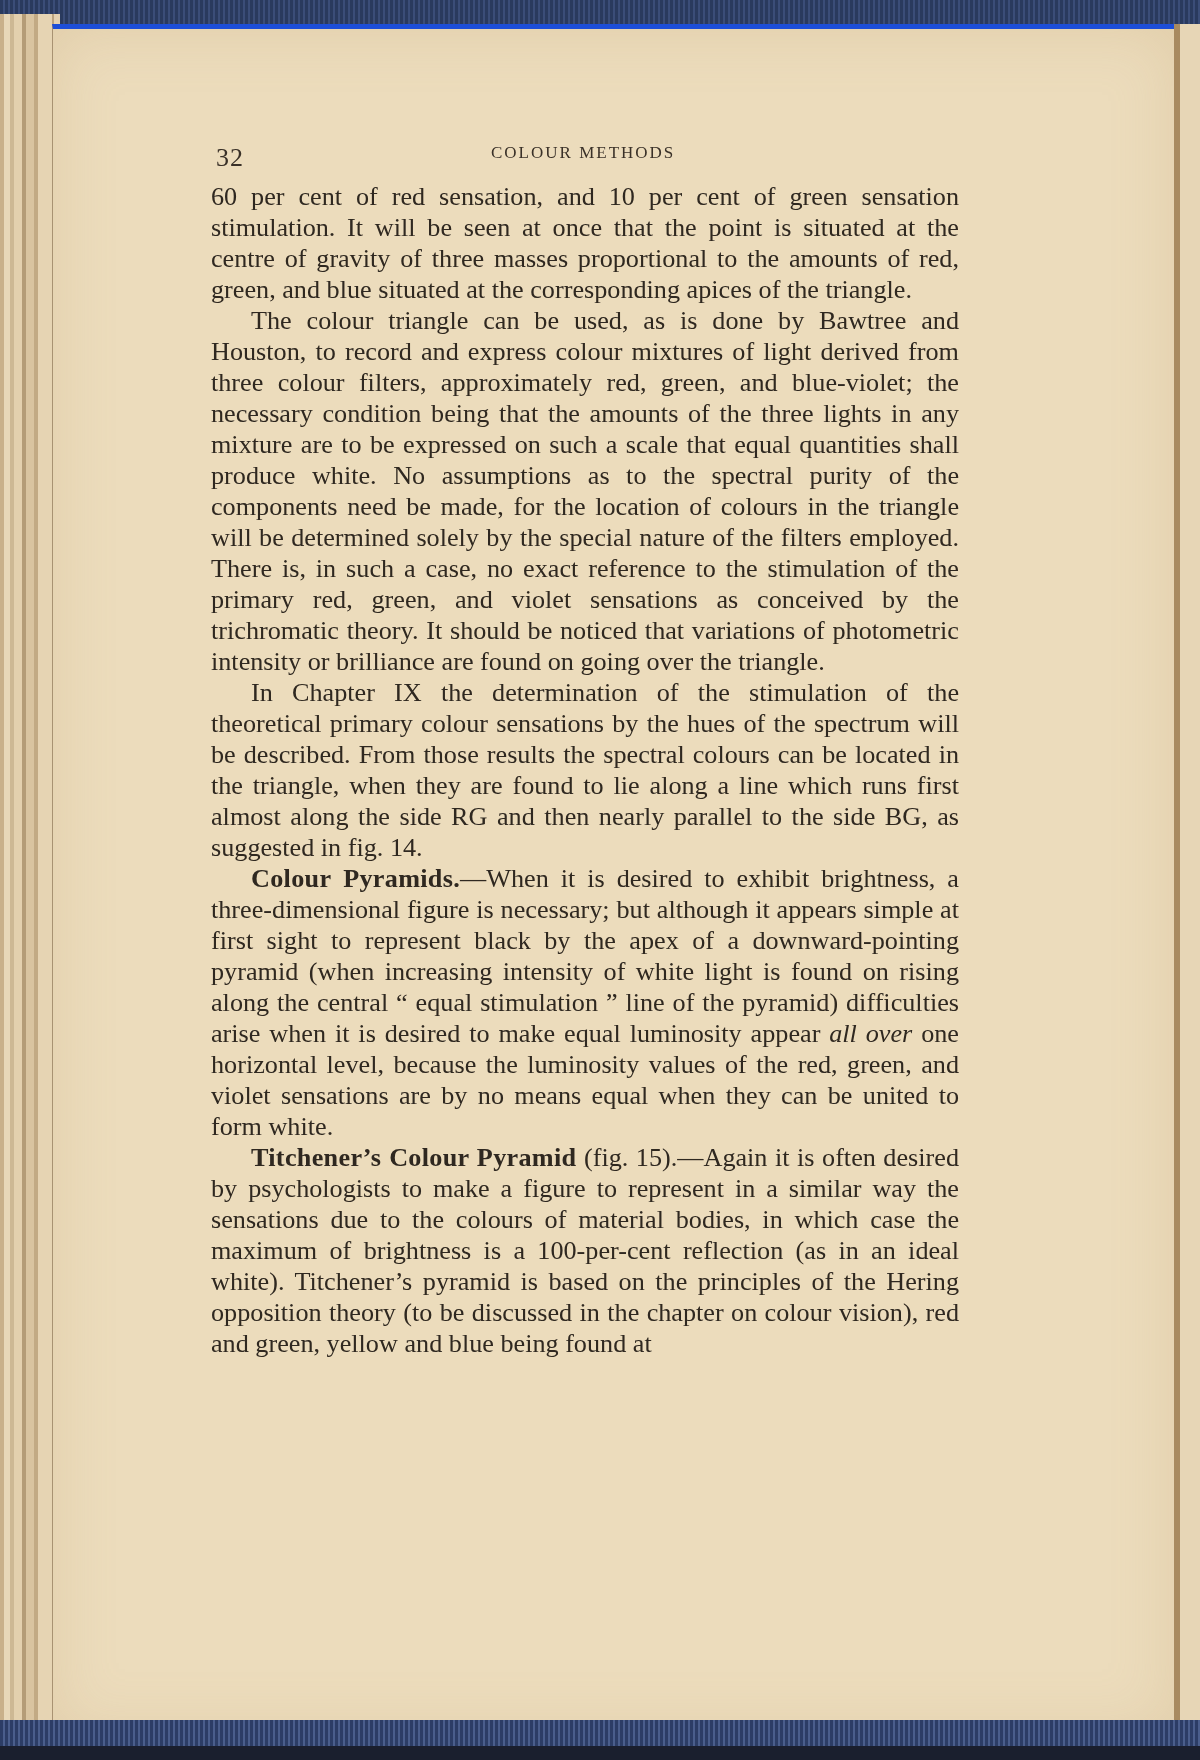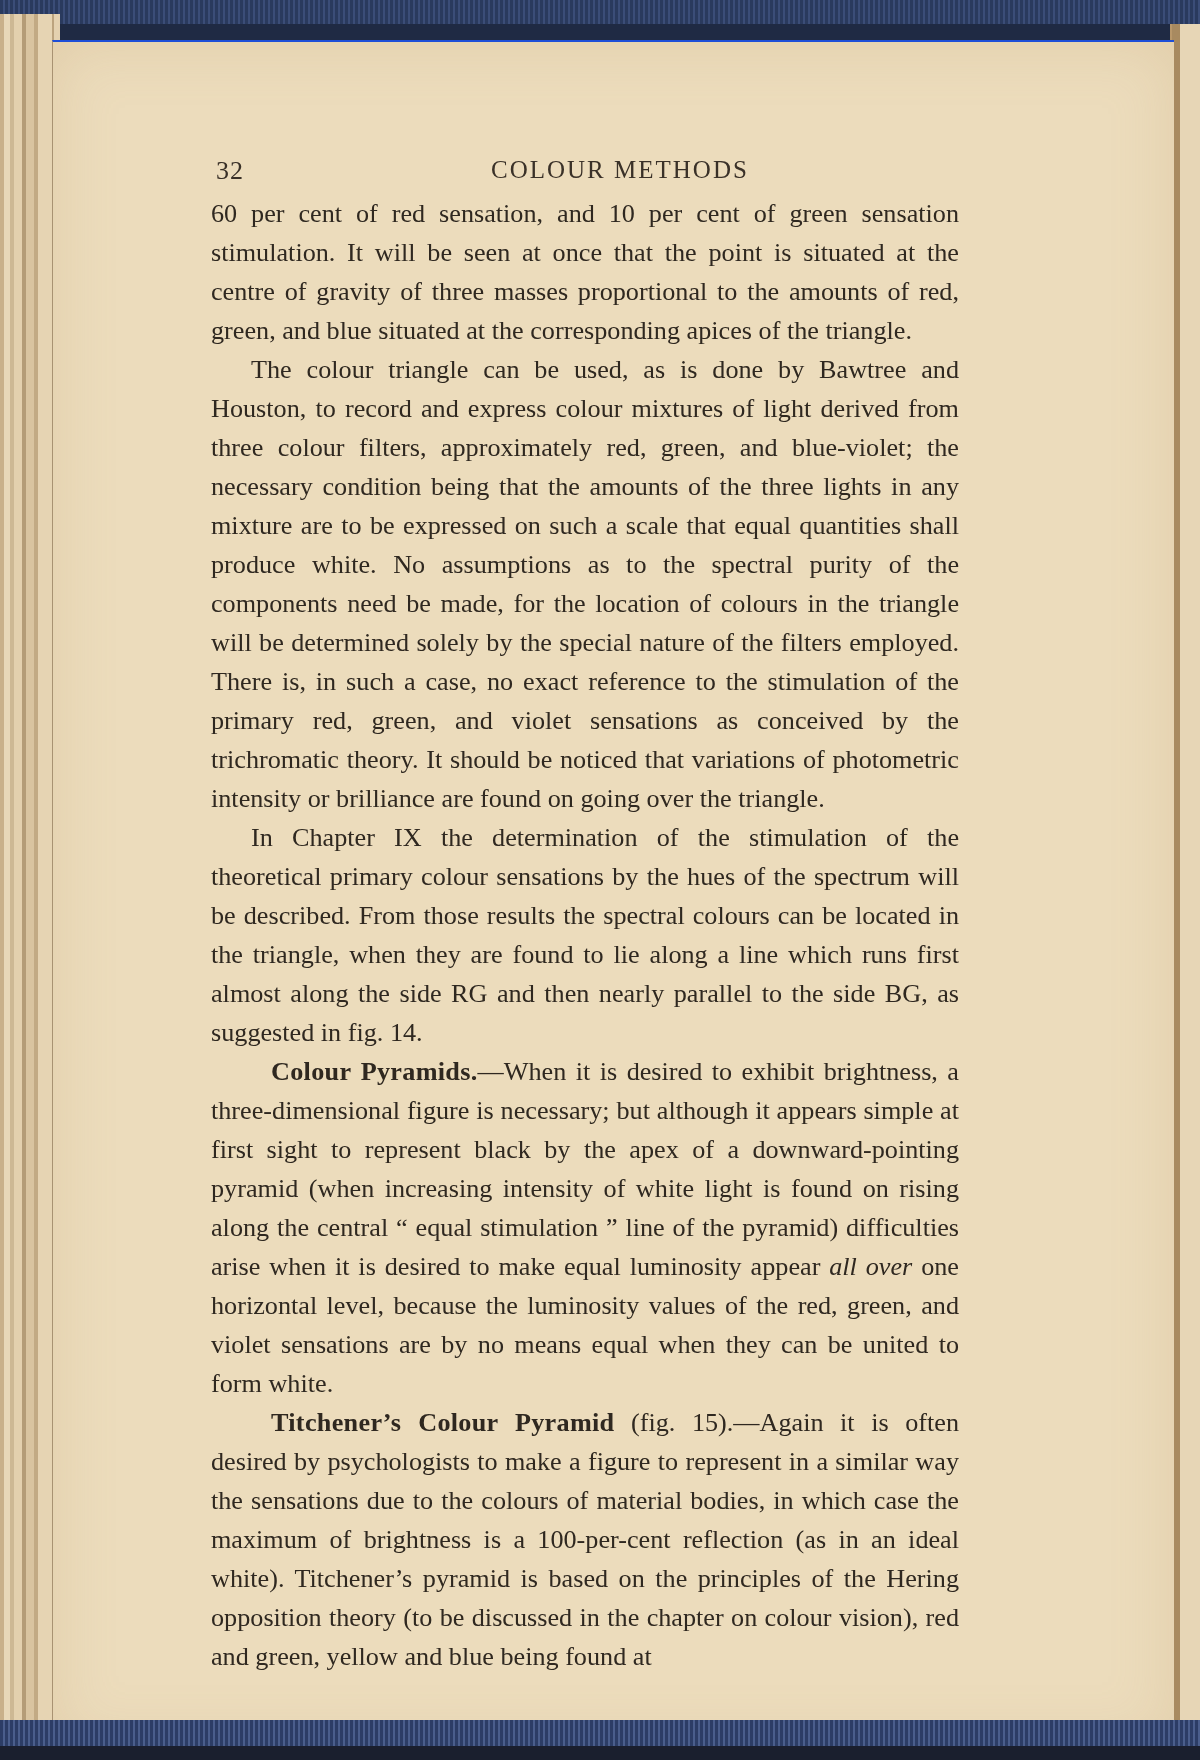--- a/index.html
+++ b/index.html
@@ -21,43 +21,43 @@
   }
   .page-stack-left {
     position: absolute; left: 0; top: 14px; width: 60px; height: 1712px;
     background: linear-gradient(90deg, #c9b08a 0 4px, #e8d7b8 4px 10px, #cdb894 10px 14px, #e3d0ae 14px 22px, #b49c77 22px 26px, #d9c4a0 26px 34px, #c2aa84 34px 38px, #e6d4b3 38px 52px, #bca37e 52px 54px, #e4d1b0 54px 60px);
   }
   .page-stack-right {
     position: absolute; right: 0; top: 24px; width: 30px; height: 1700px;
     background: linear-gradient(90deg, #b8976a 0 2px, #a88a60 2px 10px, #e7d6b6 10px 30px);
   }
   .page {
-    position: absolute; left: 52px; top: 40px; width: 1121px; height: 1706px;
+    position: absolute; left: 52px; top: 24px; width: 1121px; height: 1706px;
     background: #ecdcbc;
     border-left: 1px solid #a89272;
-    border-top: 2px solid #1d4ed8;
+    border-top: 5px solid #1d4ed8;
     box-shadow: inset 0 0 60px rgba(190,160,110,0.25);
   }
   .running-head {
     position: absolute; top: 114px; left: 0; width: 100%; height: 30px;
   }
   .page-number {
     position: absolute; left: 163px; top: 0; font-size: 26px; color: #3a3128; letter-spacing: 1px;
   }
   .running-title {
-    position: absolute; left: 438px; top: 0; font-size: 25px; color: #3a3128; letter-spacing: 2px;
+    position: absolute; left: 438px; top: 0; font-size: 17px; color: #3a3128; letter-spacing: 2px;
   }
   .body-text {
     position: absolute; left: 158px; top: 152px; width: 748px;
-    font-size: 26.2px; line-height: 39px; color: #2f2820;
+    font-size: 26.2px; line-height: 31px; color: #2f2820;
     text-align: justify; hyphens: none;
   }
   .body-text p { margin: 0; text-indent: 0; }
   .body-text p.indent { text-indent: 40px; }
-  .body-text b { font-weight: bold; letter-spacing: 0.3px; margin-left: 20px; }
+  .body-text b { font-weight: bold; letter-spacing: 0.3px; }
   .body-text i { }
 </style>
 </head>
 <body>
 
 <div class="cloth-top"></div>
 <div class="page-stack-left"></div>
 <div class="page-stack-right"></div>
 
 <div class="page">

